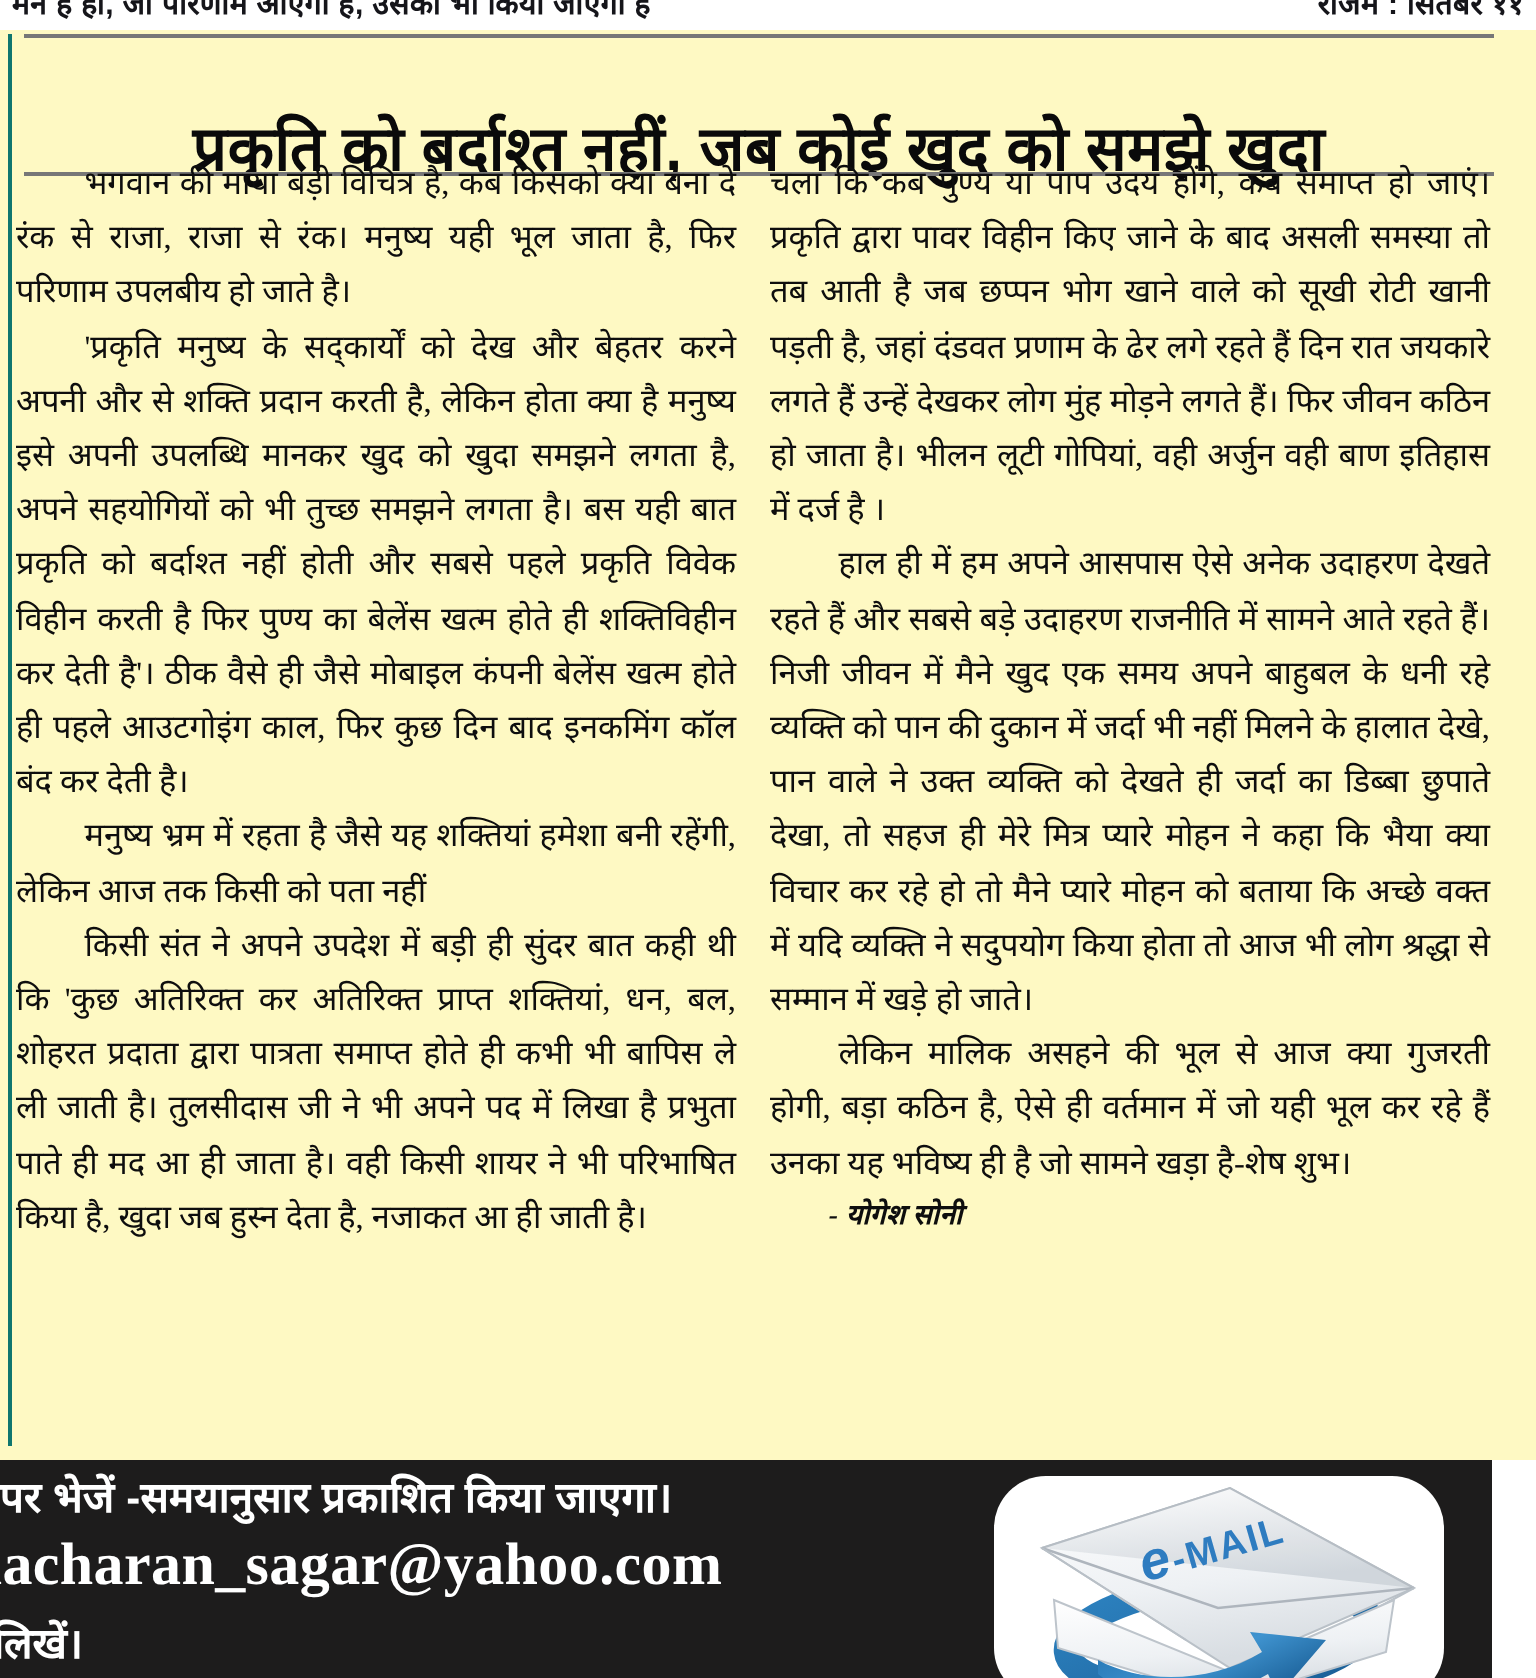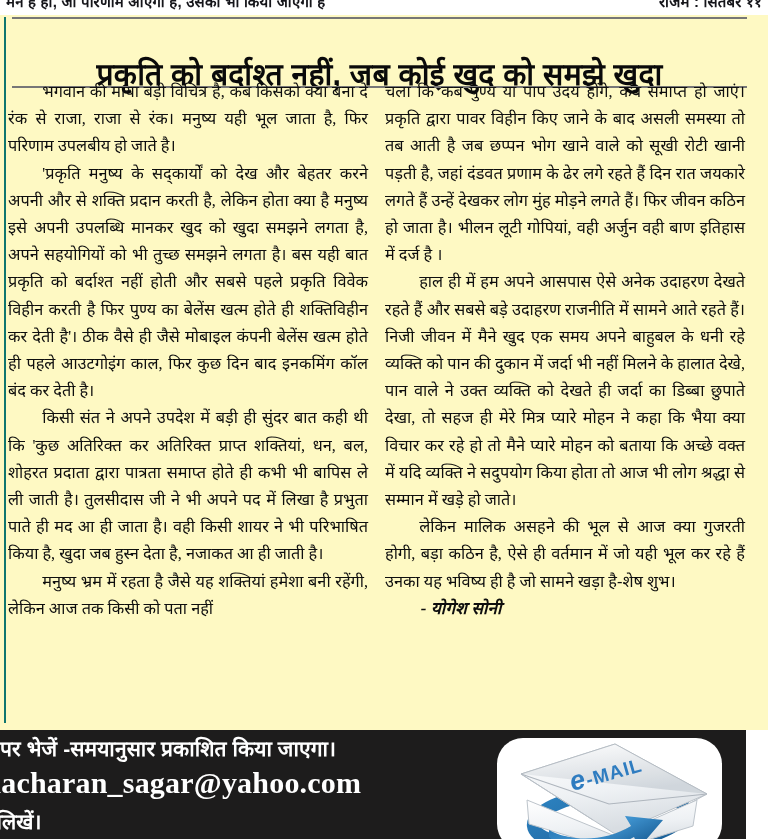--- a/index.html
+++ b/index.html
@@ -115,21 +115,21 @@
     text-indent: 2.1em;
     text-align: justify;
   }
   .col p.flush { text-indent: 0; }
 
   .byline {
     margin-top: 2px;
     text-align: right;
     font-weight: bold;
     font-style: italic;
-    font-size: 17px;
+    font-size: 14px;
     text-indent: 0;
     letter-spacing: .2px;
   }
 
   
   .banner {
     position: absolute;
     left: 0;
     top: 730px;
     width: 746px;
@@ -219,22 +219,22 @@
     <div class="rule top"></div>
     <h1 class="headline">प्रकृति को बर्दाश्त नहीं, जब कोई खुद को समझे खुदा</h1>
     <div class="rule bottom"></div>
   </div>
 
   <div class="columns">
 
     <div class="col">
       <p>भगवान की माया बड़ी विचित्र है, कब किसको क्या बना दे रंक से राजा, राजा से रंक। मनुष्य यही भूल जाता है, फिर परिणाम उपलबीय हो जाते है।</p>
       <p>'प्रकृति मनुष्य के सद्कार्यों को देख और बेहतर करने अपनी और से शक्ति प्रदान करती है, लेकिन होता क्या है मनुष्य इसे अपनी उपलब्धि मानकर खुद को खुदा समझने लगता है, अपने सहयोगियों को भी तुच्छ समझने लगता है। बस यही बात प्रकृति को बर्दाश्त नहीं होती और सबसे पहले प्रकृति विवेक विहीन करती है फिर पुण्य का बेलेंस खत्म होते ही शक्तिविहीन कर देती है'। ठीक वैसे ही जैसे मोबाइल कंपनी बेलेंस खत्म होते ही पहले आउटगोइंग काल, फिर कुछ दिन बाद इनकमिंग कॉल बंद कर देती है।</p>
+      <p>मनुष्य भ्रम में रहता है जैसे यह शक्तियां हमेशा बनी रहेंगी, लेकिन आज तक किसी को पता नहीं</p>
       <p>किसी संत ने अपने उपदेश में बड़ी ही सुंदर बात कही थी कि 'कुछ अतिरिक्त कर अतिरिक्त प्राप्त शक्तियां, धन, बल, शोहरत प्रदाता द्वारा पात्रता समाप्त होते ही कभी भी बापिस ले ली जाती है। तुलसीदास जी ने भी अपने पद में लिखा है प्रभुता पाते ही मद आ ही जाता है। वही किसी शायर ने भी परिभाषित किया है, खुदा जब हुस्न देता है, नजाकत आ ही जाती है।</p>
-      <p>मनुष्य भ्रम में रहता है जैसे यह शक्तियां हमेशा बनी रहेंगी, लेकिन आज तक किसी को पता नहीं</p>
     </div>
 
     <div class="col">
       <p class="flush">चला कि कब पुण्य या पाप उदय होंगे, कब समाप्त हो जाएं।  प्रकृति द्वारा पावर विहीन किए जाने के बाद असली समस्या तो तब आती है जब छप्पन भोग खाने वाले को सूखी रोटी खानी पड़ती है, जहां दंडवत प्रणाम के ढेर लगे रहते हैं दिन रात जयकारे लगते हैं उन्हें देखकर लोग मुंह मोड़ने लगते हैं। फिर जीवन कठिन हो जाता है। भीलन लूटी गोपियां, वही अर्जुन वही बाण इतिहास में दर्ज है ।</p>
       <p>हाल ही में हम अपने आसपास ऐसे अनेक उदाहरण देखते रहते हैं और सबसे बड़े उदाहरण राजनीति में सामने आते रहते हैं। निजी जीवन में मैने खुद एक समय अपने बाहुबल के धनी रहे व्यक्ति को पान की दुकान में जर्दा भी नहीं मिलने के हालात देखे, पान वाले ने उक्त व्यक्ति को देखते ही जर्दा  का डिब्बा छुपाते देखा, तो सहज ही मेरे मित्र प्यारे  मोहन ने कहा कि भैया क्या विचार कर रहे हो तो मैने प्यारे मोहन को बताया कि  अच्छे वक्त में यदि व्यक्ति ने सदुपयोग किया होता तो आज भी लोग श्रद्धा से सम्मान में खड़े हो जाते।</p>
       <p>लेकिन मालिक असहने की भूल से आज क्या गुजरती होगी, बड़ा कठिन है, ऐसे ही वर्तमान में जो यही भूल कर रहे हैं उनका यह भविष्य ही है जो सामने खड़ा है-शेष शुभ।</p>
       <p class="byline">- योगेश सोनी</p>
     </div>
 
   </div>

